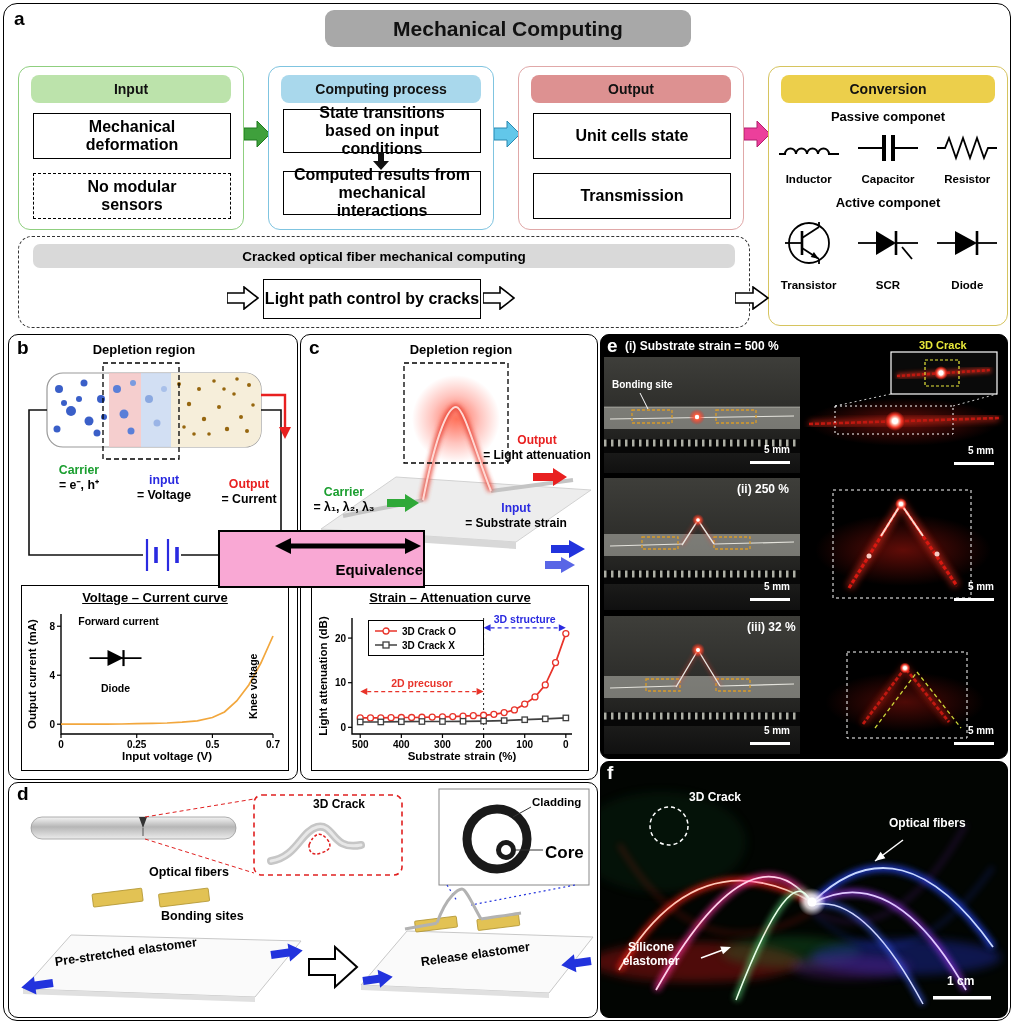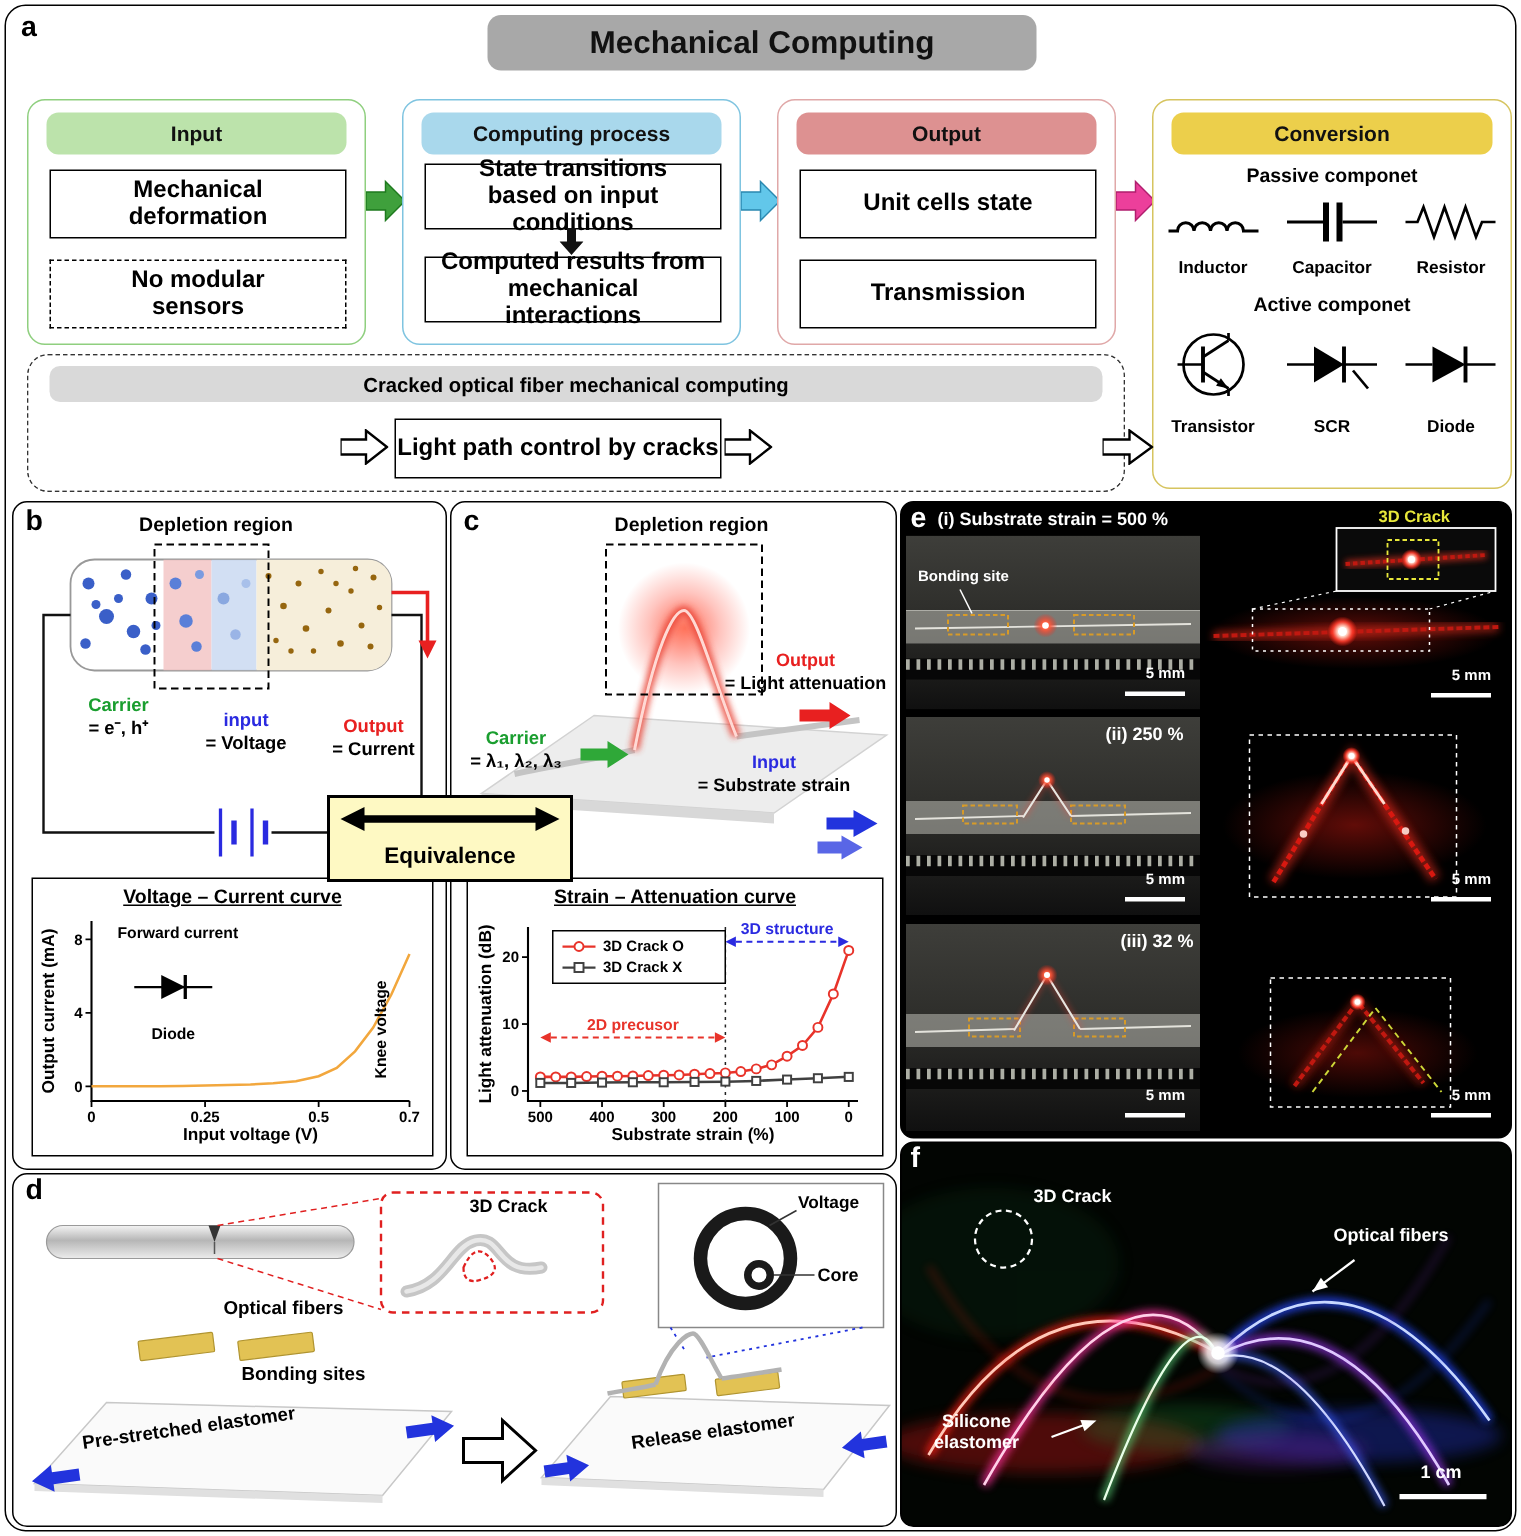--- a/index.html
+++ b/index.html
@@ -31,21 +31,21 @@
   .panelD{left:8px;top:782px;width:588px;height:234px;border:1.6px solid #000;border-radius:10px;background:#fff;}
   .panelE{left:600px;top:334px;width:406px;height:423px;background:#000;border-radius:9px;overflow:hidden;border:1px solid #000;}
   .panelF{left:600px;top:761px;width:406px;height:255px;background:#000;border-radius:9px;overflow:hidden;border:1px solid #000;}
   .deplbl{position:absolute;font-weight:bold;font-size:13px;text-align:center;}
   .duo{position:absolute;text-align:center;font-weight:bold;font-size:12.3px;line-height:1.22;}
   .green{color:var(--carrier-green);} .blue{color:var(--voltage-blue);} .red{color:var(--current-red);}
   .chartbox{position:absolute;border:1.3px solid #000;background:#fff;}
   .charttitle{position:absolute;left:0;top:4px;width:100%;text-align:center;font-weight:bold;font-size:13px;text-decoration:underline;}
   .legendbox{position:absolute;left:56px;top:34px;width:104px;border:1.2px solid #000;background:#fff;padding:3px 5px;z-index:3;}
   .lrow{display:flex;align-items:center;gap:4px;font-size:10px;font-weight:bold;height:14px;}
-  .eqv{position:absolute;left:218px;top:530px;width:160px;height:54px;background:#fef9c3;border:2.5px solid #000;z-index:6;text-align:center;}
+  .eqv{position:absolute;left:218px;top:530px;width:160px;height:54px;background:#f9a8d4;border:2.5px solid #000;z-index:6;text-align:right;padding-left:43px;}
   .eqv .lbl{font-weight:bold;font-size:15px;margin-top:2px;}
   .dlabel{position:absolute;font-weight:bold;font-size:12.5px;color:#000;z-index:3;}
   .rot8{transform:rotate(-8deg);transform-origin:left center;}
   .ecap{position:absolute;color:#fff;font-weight:bold;font-size:12px;z-index:4;}
   .ph{position:absolute;overflow:hidden;background:#000;}
   .ph .sc{position:absolute;right:10px;bottom:18px;color:#fff;font-size:10px;font-weight:bold;}
   .ph .bar{position:absolute;right:10px;bottom:9px;width:40px;height:3px;background:#fff;}
   .ph .note{position:absolute;left:8px;top:22px;color:#fff;font-size:10px;font-weight:bold;}
   .ylw{color:var(--crack-yellow-label);}
   .fLbl{position:absolute;color:#fff;font-weight:bold;font-size:12px;z-index:3;}
@@ -526,22 +526,22 @@
       <g fill="#2233dd">
         <g transform="translate(354,198) rotate(-8)">
             <polygon points="0,-4 16,-4 16,-9 30,0 16,9 16,4 0,4"></polygon>
           </g>
         <g transform="translate(582,178) rotate(172)">
             <polygon points="0,-4 16,-4 16,-9 30,0 16,9 16,4 0,4"></polygon>
           </g>
       </g>
     </svg>
     <div class="dlabel red" style="left:285px;top:14px;width:90px;text-align:center;font-size:12px">3D Crack</div>
-    <div class="dlabel" style="left:523px;top:13px;font-size:11.5px">Voltage</div>
-    <div class="dlabel" style="left:536px;top:60px;font-size:12px">Core</div>
+    <div class="dlabel" style="left:523px;top:13px;font-size:11.5px">Cladding</div>
+    <div class="dlabel" style="left:536px;top:60px;font-size:17px">Core</div>
     <div class="dlabel" style="left:140px;top:82px">Optical fibers</div>
     <div class="dlabel" style="left:152px;top:126px">Bonding sites</div>
     <div class="dlabel rot8" style="left:46px;top:172px;width:210px">Pre-stretched elastomer</div>
     <div class="dlabel rot8" style="left:412px;top:172px;width:160px">Release elastomer</div>
   </section>
 
   <section class="panelE">
     <span class="tag w" style="left:6px;top:0">e</span>
     <div class="ecap" style="left:24px;top:4px">(i) Substrate strain = 500 %</div>
     <div class="ecap" style="left:136px;top:147px">(ii) 250 %</div>

